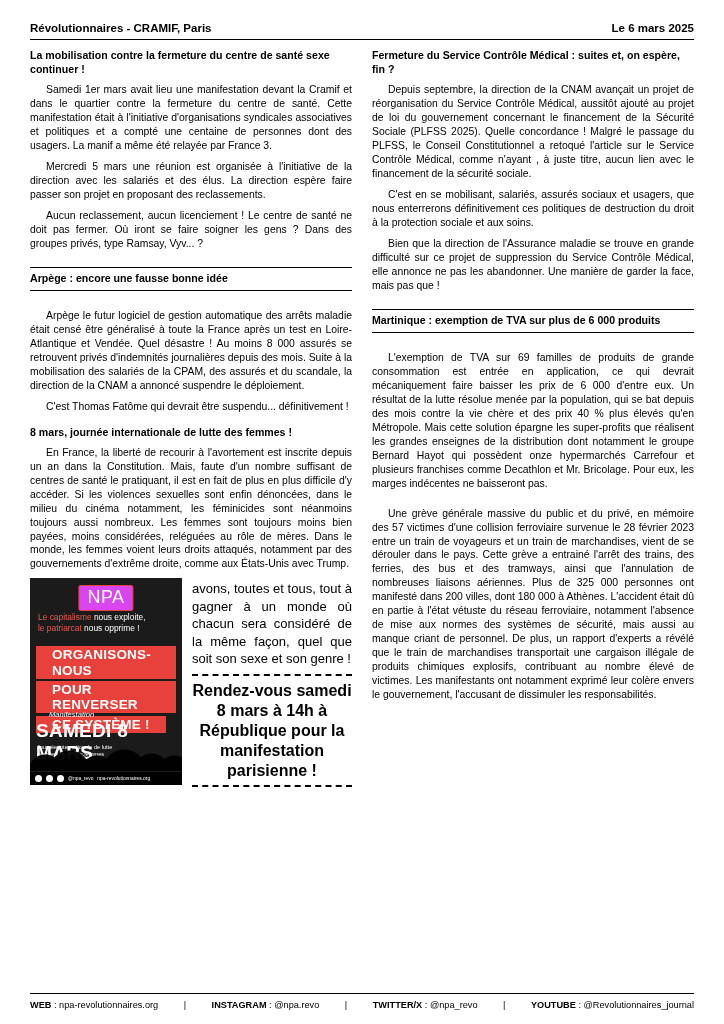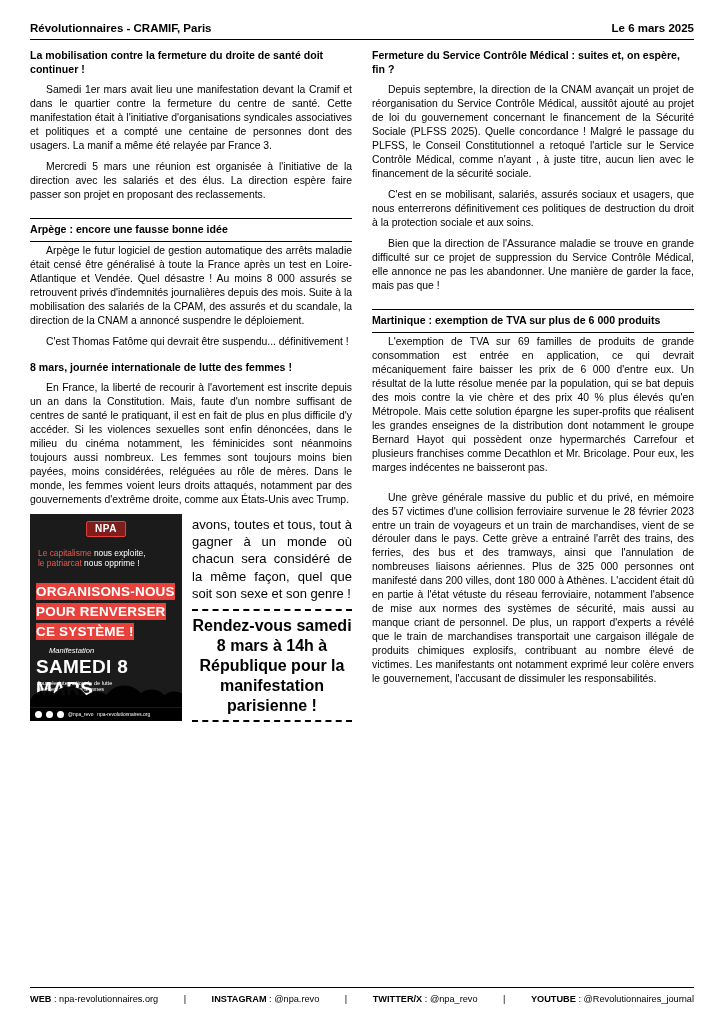--- a/index.html
+++ b/index.html
@@ -47,21 +47,21 @@
   h2.section {
     font-size: 10.6px;
     font-weight: bold;
     line-height: 1.32;
     margin: 0 0 6px 0;
   }
   h2.section.rule {
     border-top: 1.4px solid #000;
     border-bottom: 1.4px solid #000;
     padding: 4px 0 4px 0;
-    margin-bottom: 2px;
+    margin-bottom: 18px;
   }
   p.body {
     font-size: 10.4px;
     line-height: 1.345;
     text-align: justify;
     margin: 0 0 7px 0;
     text-indent: 16px;
   }
   .spacer-10 { height: 9px; }
   .spacer-6 { height: 5px; }
@@ -79,27 +79,27 @@
     background: #1b1b1b;
     position: relative;
     overflow: hidden;
     flex: 0 0 auto;
   }
   .poster .npa-logo {
     position: absolute;
     top: 7px; left: 50%;
     transform: translateX(-50%);
     color: #fff;
-    font-weight: bold;
-    font-size: 10px;
+    font-weight: normal;
+    font-size: 18px;
     letter-spacing: .5px;
     border: 1.5px solid #e8403a;
     padding: 1px 8px 2px 8px;
     border-radius: 2px;
-    background: #7f1d1d;
+    background: #d946ef;
   }
   .poster .line1 {
     position: absolute;
     top: 34px; left: 8px; right: 8px;
     color: #fff;
     font-size: 8.4px;
     line-height: 1.25;
     text-align: left;
   }
   .poster .line1 .hl { color: #f05a4f; font-weight: normal; }
@@ -107,21 +107,21 @@
     position: absolute;
     top: 68px; left: 6px; right: 6px;
   }
   .poster .slogan span {
     display: inline-block;
     background: #e8403a;
     color: #fff;
     font-weight: bold;
     font-size: 13.5px;
     line-height: 1.12;
-    padding: 1px 0;
+    padding: 1px 16px;
     margin-bottom: 2px;
     letter-spacing: .2px;
   }
   .poster .manif {
     position: absolute;
     top: 132px; left: 19px;
     color: #fff;
     font-size: 7.6px;
     font-style: italic;
   }
@@ -188,21 +188,21 @@
     font-size: 16px;
     font-weight: bold;
     line-height: 1.25;
     text-align: center;
     margin: 2px 0 4px 0;
   }
 
   
   .footer {
     position: absolute;
-    left: 30px; right: 30px; bottom: 20px;
+    left: 30px; right: 30px; bottom: 14px;
     border-top: 1.6px solid #000;
     padding-top: 6px;
     display: flex;
     justify-content: space-between;
     align-items: center;
     font-size: 9.2px;
   }
   .footer .item { white-space: nowrap; }
   .footer .item b { font-weight: bold; }
   .footer .sep { color: #000; }
@@ -214,23 +214,24 @@
 
   <div class="masthead">
     <div>Révolutionnaires - CRAMIF, Paris</div>
     <div>Le 6 mars 2025</div>
   </div>
 
   <div class="columns">
 
     <div class="col">
 
-      <h2 class="section">La mobilisation contre la fermeture du droite de santé doit continuer !</h2>
+      <h2 class="section">La mobilisation contre la fermeture du centre de santé sexe continuer !</h2>
       <p class="body">Samedi 1er mars avait lieu une manifestation devant la Cramif et dans le quartier contre la fermeture du centre de santé. Cette manifestation était à l'initiative d'organisations syndicales associatives et politiques et a compté une centaine de personnes dont des usagers. La manif a même été relayée par France 3.</p>
       <p class="body">Mercredi 5 mars une réunion est organisée à l'initiative de la direction avec les salariés et des élus. La direction espère faire passer son projet en proposant des reclassements.</p>
+      <p class="body">Aucun reclassement, aucun licenciement ! Le centre de santé ne doit pas fermer. Où iront se faire soigner les gens ? Dans des groupes privés, type Ramsay, Vyv... ?</p>
 
       <div class="spacer-10"></div>
 
       <h2 class="section rule">Arpège : encore une fausse bonne idée</h2>
       <p class="body">Arpège le futur logiciel de gestion automatique des arrêts maladie était censé être généralisé à toute la France après un test en Loire-Atlantique et Vendée. Quel désastre ! Au moins 8 000 assurés se retrouvent privés d'indemnités journalières depuis des mois. Suite à la mobilisation des salariés de la CPAM, des assurés et du scandale, la direction de la CNAM a annoncé suspendre le déploiement.</p>
       <p class="body">C'est Thomas Fatôme qui devrait être suspendu... définitivement !</p>
 
       <div class="spacer-6"></div>
 
       <h2 class="section">8 mars, journée internationale de lutte des femmes !</h2>

